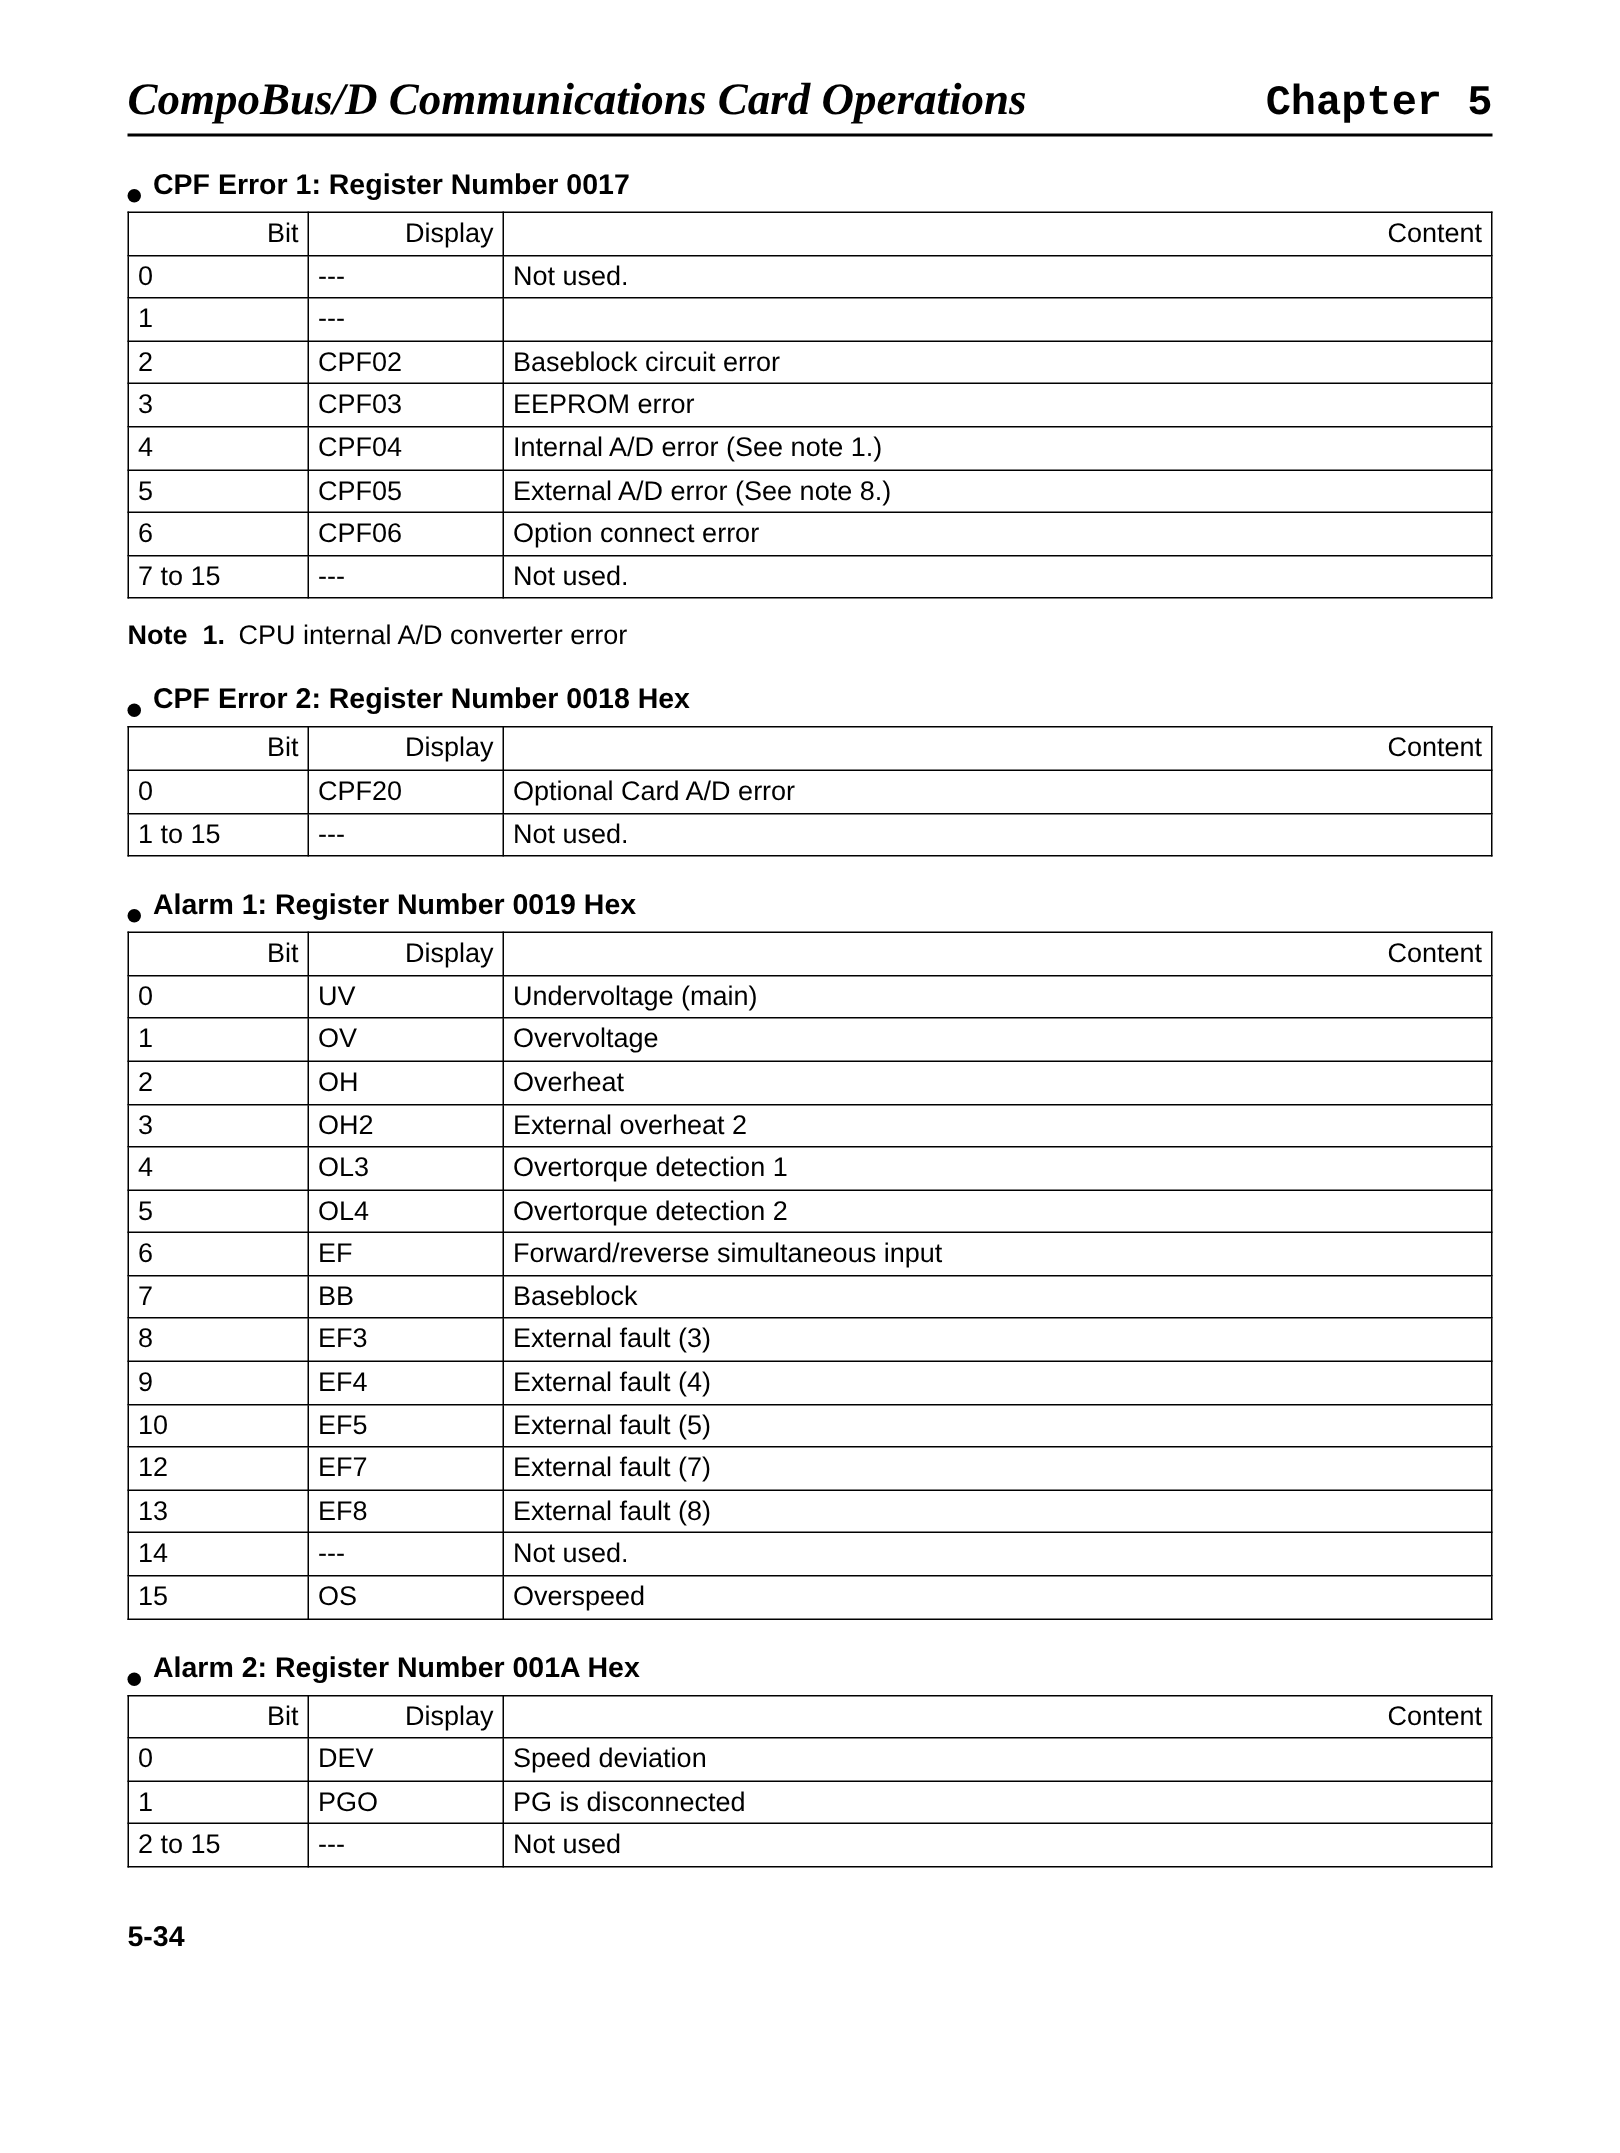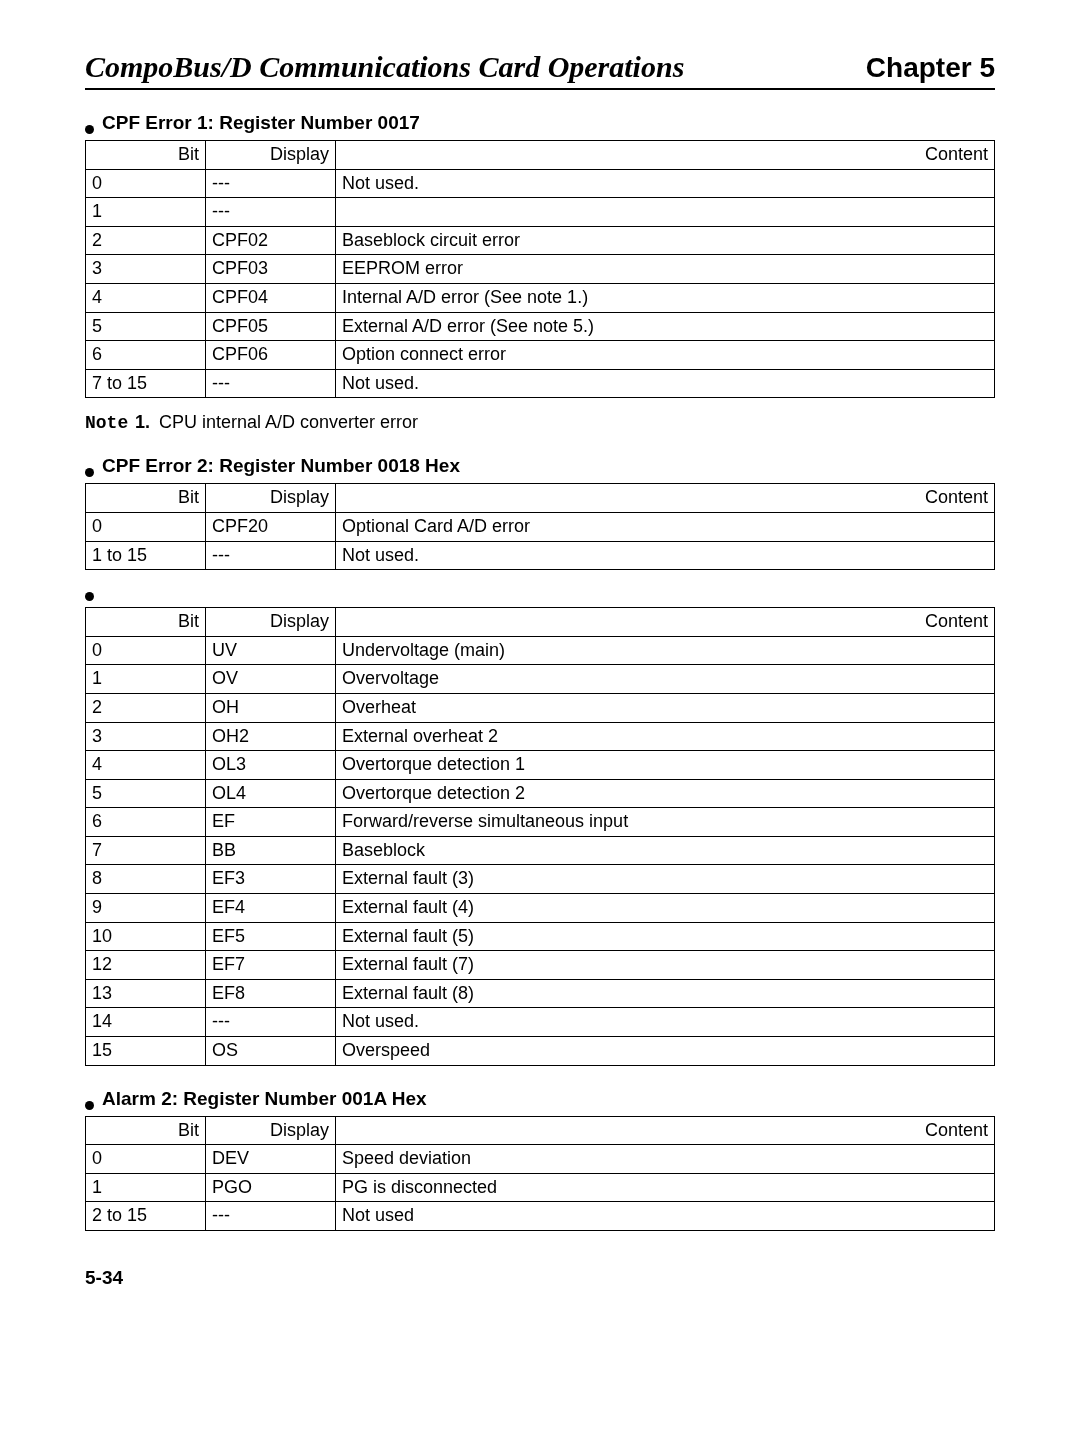--- a/index.html
+++ b/index.html
@@ -22,21 +22,21 @@
     padding-bottom: 4px;
     margin-bottom: 20px;
   }
   .header-title {
     font-family: "Times New Roman", Times, serif;
     font-style: italic;
     font-weight: bold;
     font-size: 30px;
   }
   .header-chapter {
-    font-family: Liberation Sans, sans-serif;
+    font-family: Liberation Mono, monospace;
     font-weight: bold;
     font-size: 28px;
   }
   .section-heading {
     font-weight: bold;
     font-size: 19px;
     margin: 22px 0 6px 0;
     display: flex;
     align-items: flex-end;
   }
@@ -66,21 +66,21 @@
     text-align: right;
   }
   col.bit { width: 120px; }
   col.display { width: 130px; }
   col.content { width: auto; }
   .notes {
     margin: 14px 0 6px 0;
     font-size: 18px;
   }
   .notes .note-row { margin-bottom: 6px; }
-  .notes .label { font-weight: bold; display: inline-block; width: 50px; font-family: Liberation Mono, monospace;}
+  .notes .label { font-weight: bold; display: inline-block; width: 50px;}
   .notes .num { font-weight: bold; display: inline-block; width: 24px;}
   .page-num {
     font-weight: bold;
     font-size: 19px;
     margin-top: 36px;
   }
 </style>
 </head>
 <body>
 
@@ -132,21 +132,21 @@
               <td>EEPROM error</td>
             </tr>
             <tr>
               <td>4</td>
               <td>CPF04</td>
               <td>Internal A/D error (See note 1.)</td>
             </tr>
             <tr>
               <td>5</td>
               <td>CPF05</td>
-              <td>External A/D error (See note 5.)</td>
+              <td>External A/D error (See note 8.)</td>
             </tr>
             <tr>
               <td>6</td>
               <td>CPF06</td>
               <td>Option connect error</td>
             </tr>
             <tr>
               <td>7 to 15</td>
               <td>---</td>
               <td>Not used.</td>
@@ -185,20 +185,21 @@
               <td>1 to 15</td>
               <td>---</td>
               <td>Not used.</td>
             </tr>
           </tbody>
         </table>
       </div>
       <div>
         <div class="section-heading">
           <span class="bullet"></span>
+          <span>Alarm 1: Register Number 0019 Hex</span>
         </div>
         <table class="data">
           <colgroup>
             <col class="bit">
             <col class="display">
             <col class="content">
           </colgroup>
           <thead>
             <tr>
               <th>Bit</th>

